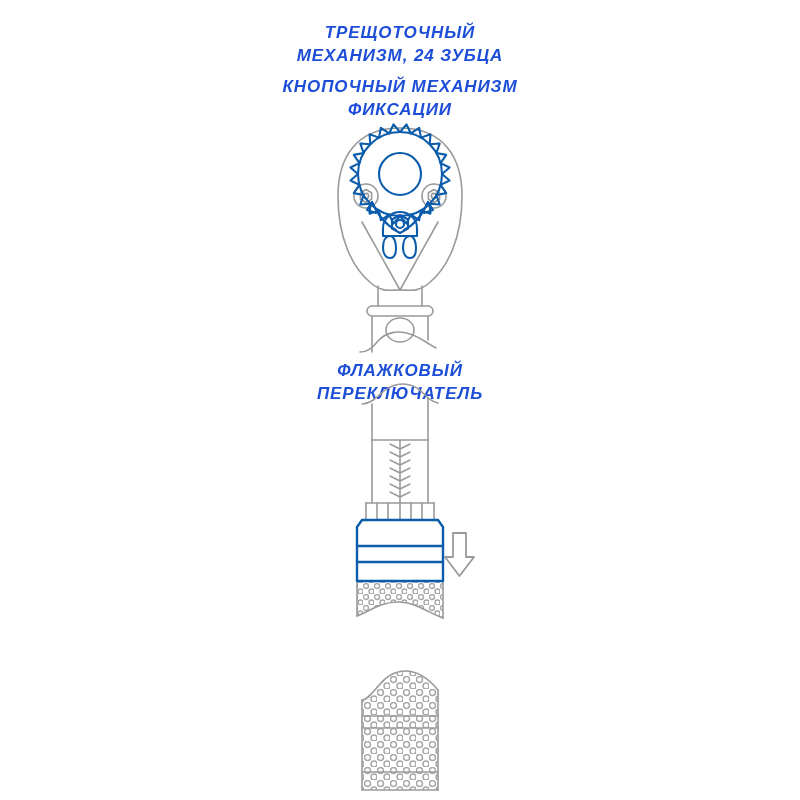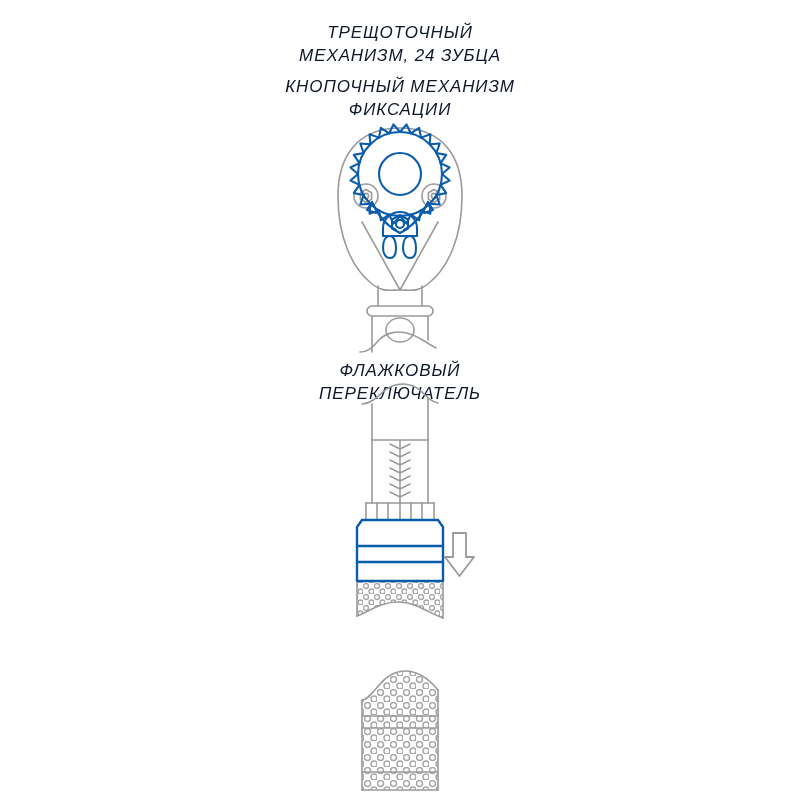--- a/index.html
+++ b/index.html
@@ -16,23 +16,23 @@
     width: 800px;
     height: 800px;
     background: #ffffff;
     overflow: hidden;
   }
   .callout {
     position: absolute;
     width: 100%;
     left: 0;
     text-align: center;
-    color: #0f172a;
+    color: #1d4ed8;
     font-family: "Liberation Sans", sans-serif;
-    font-weight: normal;
+    font-weight: bold;
     font-style: italic;
     font-size: 17px;
     letter-spacing: 0.9px;
     line-height: 1.35;
     white-space: pre-line;
     -webkit-font-smoothing: antialiased;
   }
   #label-ratchet   { top: 22px; }
   #label-button    { top: 76px; }
   #label-flag      { top: 360px; }

